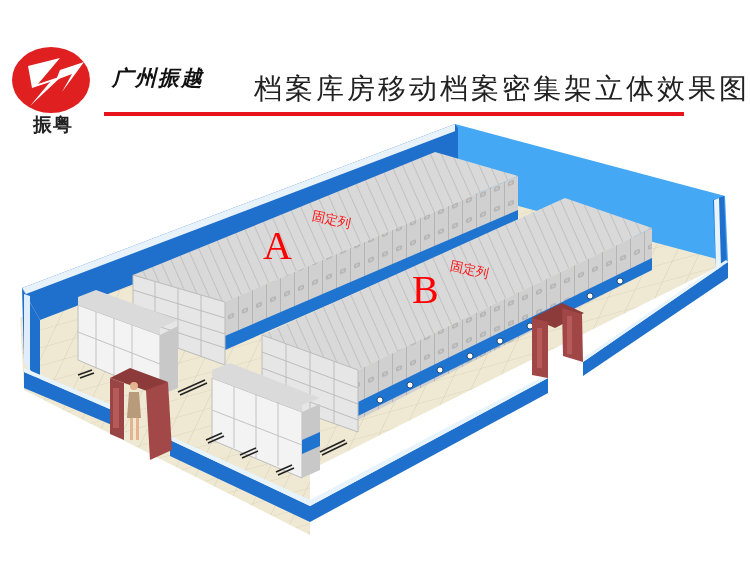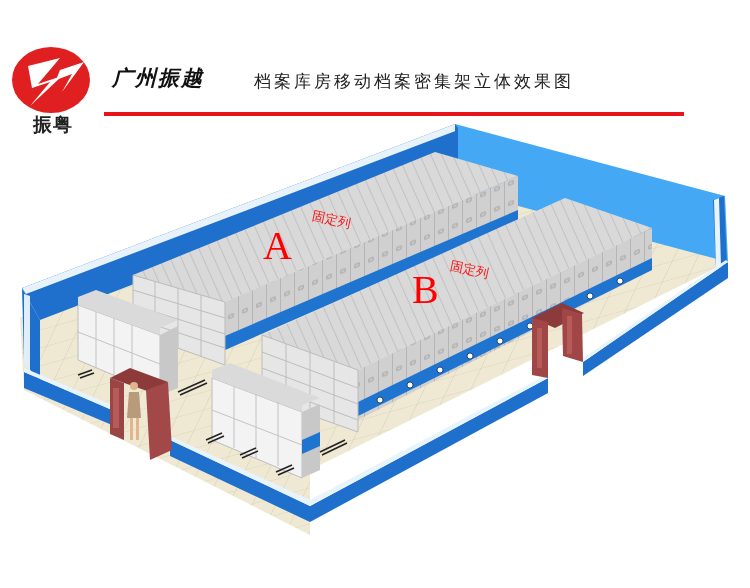--- a/index.html
+++ b/index.html
@@ -1,21 +1,21 @@
 <!DOCTYPE html>
 <html><head>
 <meta charset="utf-8">
 <style>
   html,body{margin:0;padding:0;background:#ffffff;}
   body{width:750px;height:588px;position:relative;overflow:hidden;font-family:"DejaVu Sans","Liberation Sans",sans-serif;}
   .header{position:absolute;left:0;top:0;width:750px;height:140px;}
   .logo{position:absolute;left:10px;top:44px;width:82px;height:72px;}
   .logo-sub{position:absolute;left:33px;top:112px;font-size:19px;font-weight:bold;color:#222;letter-spacing:1px;}
   .brand{position:absolute;left:112px;top:64px;font-size:21px;font-style:italic;font-weight:bold;color:#111;letter-spacing:2px;}
-  .title{position:absolute;left:254px;top:70px;font-size:17px;color:#222;letter-spacing:3px;}
+  .title{position:absolute;left:254px;top:70px;font-size:28px;color:#222;letter-spacing:3px;}
   .redline{position:absolute;left:104px;top:112px;width:580px;height:4px;background:#e8141c;}
   .scene{position:absolute;left:0;top:0;width:750px;height:588px;}
   .lbl-letter{position:absolute;color:#ff0000;font-family:"Liberation Serif","DejaVu Serif",serif;font-size:40px;line-height:1;}
   .lbl-fixed{position:absolute;color:#ff1010;font-family:"Liberation Serif","DejaVu Serif",serif;font-size:13px;transform:rotate(12deg);}
 </style>
 </head>
 <body>
 
 <div class="header">
   <svg class="logo" viewBox="0 0 82 72">

